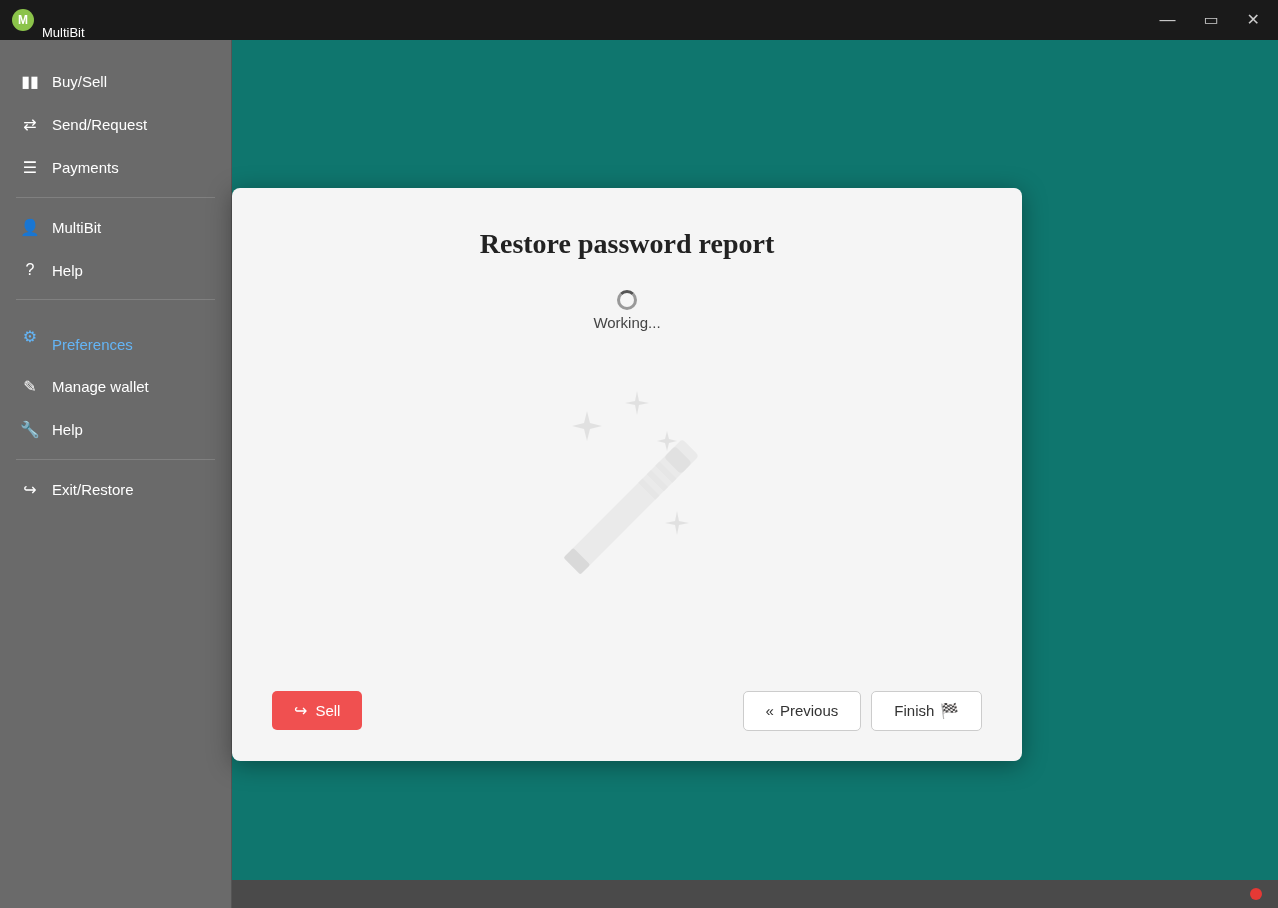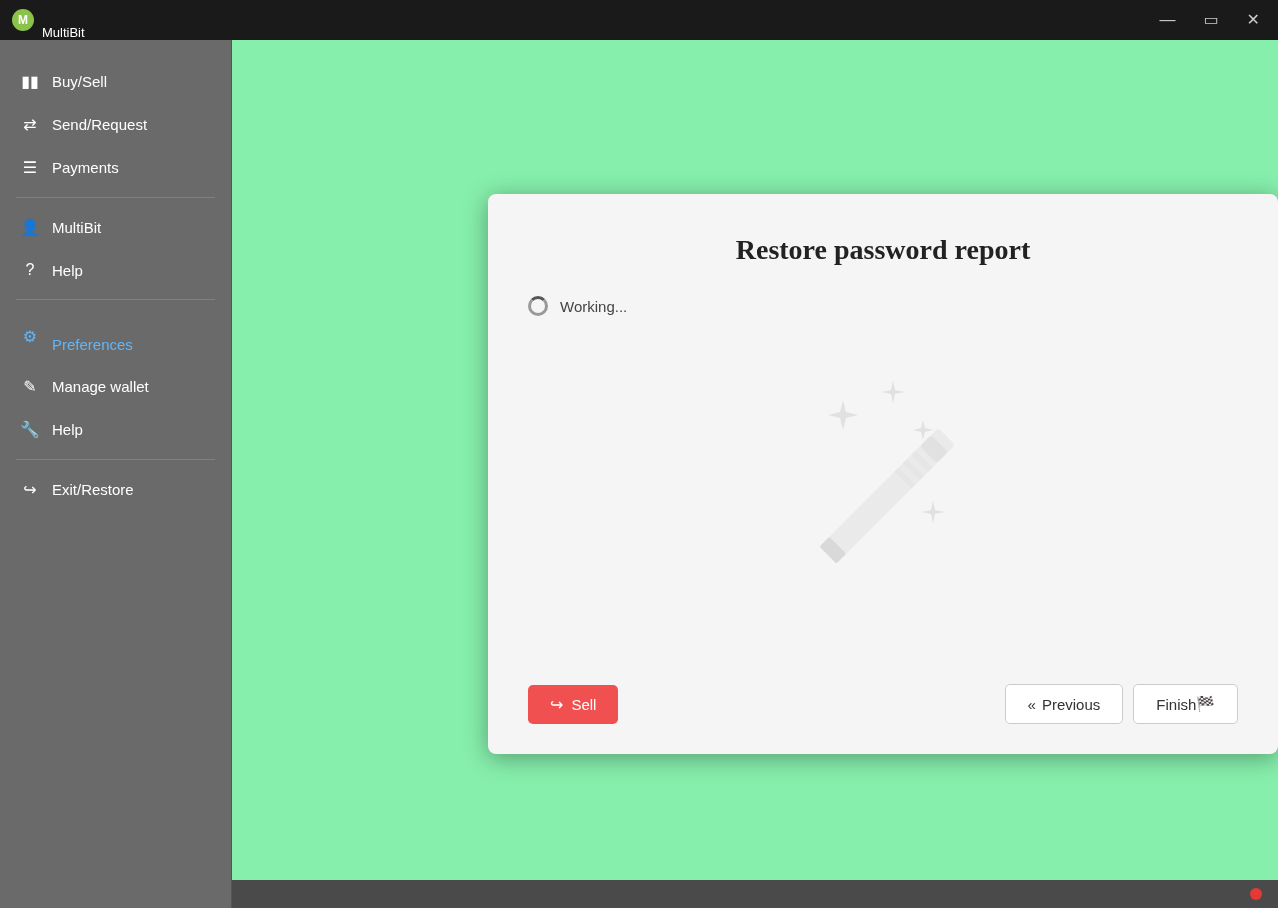--- a/index.html
+++ b/index.html
@@ -97,24 +97,24 @@
     }
     .sidebar-divider {
       height: 1px;
       background: rgba(255,255,255,0.15);
       margin: 8px 16px;
     }
 
     
     .content-area {
       flex: 1;
-      background: #86efac;
-      display: flex;
-      align-items: center;
-      justify-content: flex-end;
+      background: #0f766e;
+      display: flex;
+      align-items: center;
+      justify-content: flex-start;
       position: relative;
     }
 
     
     .dialog {
       background: #f5f5f5;
       border-radius: 8px;
       width: 790px;
       min-height: 560px;
       padding: 40px 40px 30px;
@@ -129,22 +129,23 @@
       text-align: center;
       color: #222;
       margin-bottom: 30px;
       font-family: Georgia, serif;
     }
 
     
     .working-row {
       display: flex;
       align-items: center;
-      gap: 12px;
+      gap: 4px;
       margin-bottom: 20px;
+      flex-direction: column;
     }
     .spinner {
       width: 20px;
       height: 20px;
       border: 3px solid #999;
       border-top-color: #555;
       border-radius: 50%;
       animation: spin 1s linear infinite;
       flex-shrink: 0;
     }
@@ -212,20 +213,21 @@
     .btn-finish {
       background: #fff;
       color: #333;
       border: 1px solid #ccc;
       border-radius: 5px;
       padding: 10px 22px;
       font-size: 15px;
       cursor: pointer;
       display: flex;
       align-items: center;
+      gap: 6px;
     }
 
     
     .statusbar {
       position: absolute;
       bottom: 0;
       left: 0;
       width: 100%;
       height: 28px;
       background: #4a4a4a;

